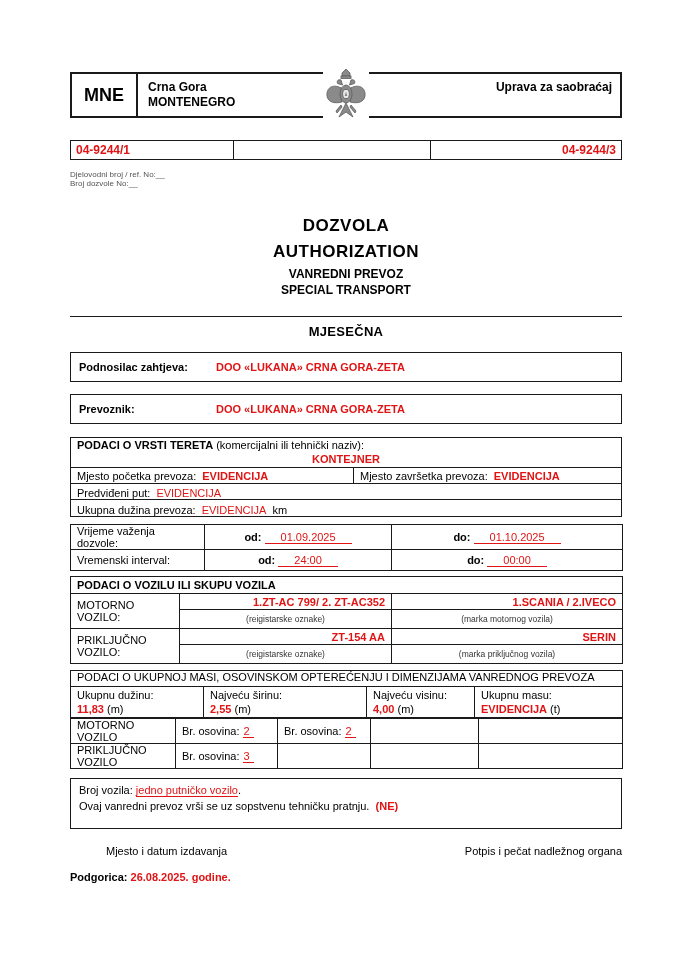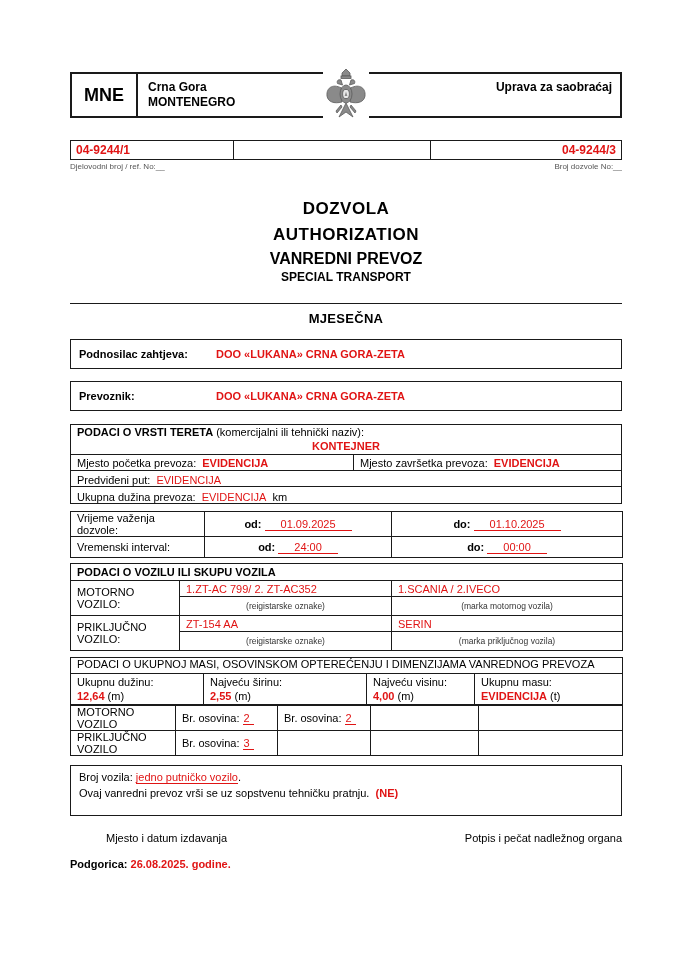--- a/index.html
+++ b/index.html
@@ -32,27 +32,27 @@
     width:46px; height:58px; background:#fff; z-index:2;
     display:flex; align-items:center; justify-content:center;
   }
 
   
   .ref-table { margin-top:22px; display:flex; border:1.5px solid #1a1a1a; height:20px; font-size:12px; font-weight:bold; }
   .ref-cell { display:flex; align-items:center; padding:0 5px; }
   .ref-cell.c1 { width:163px; border-right:1.5px solid #1a1a1a; }
   .ref-cell.c2 { width:197px; border-right:1.5px solid #1a1a1a; }
   .ref-cell.c3 { flex:1; justify-content:flex-end; }
-  .ref-captions { display:flex; justify-content:space-between; font-size:8px; color:#555; margin-top:2px; }
+  .ref-captions { display:flex; justify-content:space-between; font-size:8px; color:#555; margin-top:10px;flex-direction:column; }
 
   
   .title-block { text-align:center; margin-top:28px; }
   .title-l1 { font-size:17px; font-weight:bold; letter-spacing:.5px; }
   .title-l2 { font-size:17px; font-weight:bold; letter-spacing:.5px; margin-top:6px; }
-  .title-l3 { font-size:16px; font-weight:bold; margin-top:5px; }
+  .title-l3 { font-size:12px; font-weight:bold; margin-top:5px; }
   .title-l4 { font-size:12px; font-weight:bold; margin-top:2px; }
   .title-divider { border:none; border-top:1.5px solid #1a1a1a; margin-top:19px; }
   .period { text-align:center; font-size:13px; font-weight:bold; margin-top:7px; letter-spacing:.3px; }
 
   
   .party-box {
     border:1.5px solid #1a1a1a; height:30px; display:flex; align-items:center;
     padding:0 8px; font-size:11px;
   }
   .party-box .lab { font-weight:bold; width:137px; flex:none; }
@@ -77,21 +77,21 @@
   .validity-table td { border:1px solid #1a1a1a; height:21px; padding:0 6px; }
   .validity-table { border:1.5px solid #1a1a1a; }
   .validity-table td.c { text-align:center; }
   .u-line { color:#e01414; border-bottom:1px solid #e01414; padding:0 16px 0; }
 
   
   .vehicle-table { margin-top:5px; width:552px; font-size:11px; border:1.5px solid #1a1a1a; }
   .vehicle-table td { border:1px solid #1a1a1a; padding:0 6px; }
   .vehicle-table td.vt-head { font-weight:bold; height:17px; }
   .vehicle-table td.vt-lab { height:30px; }
-  .vehicle-table td.vt-val { text-align:left; font-weight:normal; height:16px; color:#e01414; }
+  .vehicle-table td.vt-val { text-align:right; font-weight:bold; height:16px; color:#e01414; }
   .vehicle-table td.vt-cap { text-align:center; font-size:8.5px; color:#333; height:19px; }
 
   
   .mass-table1 { margin-top:6px; width:552px; font-size:11px; border:1.5px solid #1a1a1a; border-bottom:none; }
   .mass-table1 td { border:1px solid #1a1a1a; padding:0 6px; vertical-align:top; }
   .mass-table1 td.mt-head { font-weight:normal; height:16px; }
   .mass-table1 .dim-cell { height:31px; padding-top:1px; line-height:14px; }
   .mass-table2 { width:552px; font-size:11px; border:1.5px solid #1a1a1a; border-top:none; }
   .mass-table2 td { border:1px solid #1a1a1a; height:16px; padding:0 6px; }
   .u-sm { color:#e01414; border-bottom:1px solid #e01414; padding:0 4px 0 1px; }
@@ -260,21 +260,21 @@
         <col style="width:108px">
         <col style="width:148px">
       </colgroup>
     <tbody>
         <tr>
           <td colspan="4" class="mt-head">PODACI O UKUPNOJ MASI, OSOVINSKOM  OPTEREĆENJU I  DIMENZIJAMA VANREDNOG PREVOZA</td>
         </tr>
     <tr>
       <td class="dim-cell">
         <div>Ukupnu dužinu:</div>
-        <div><span class="b red">12,64</span> <span>(m)</span></div>
+        <div><span class="b red">11,83</span> <span>(m)</span></div>
       </td>
       <td class="dim-cell">
         <div>Najveću širinu:</div>
         <div><span class="b red">2,55</span> <span>(m)</span></div>
       </td>
       <td class="dim-cell">
         <div>Najveću visinu:</div>
         <div><span class="b red">4,00</span> <span>(m)</span></div>
       </td>
       <td class="dim-cell">

